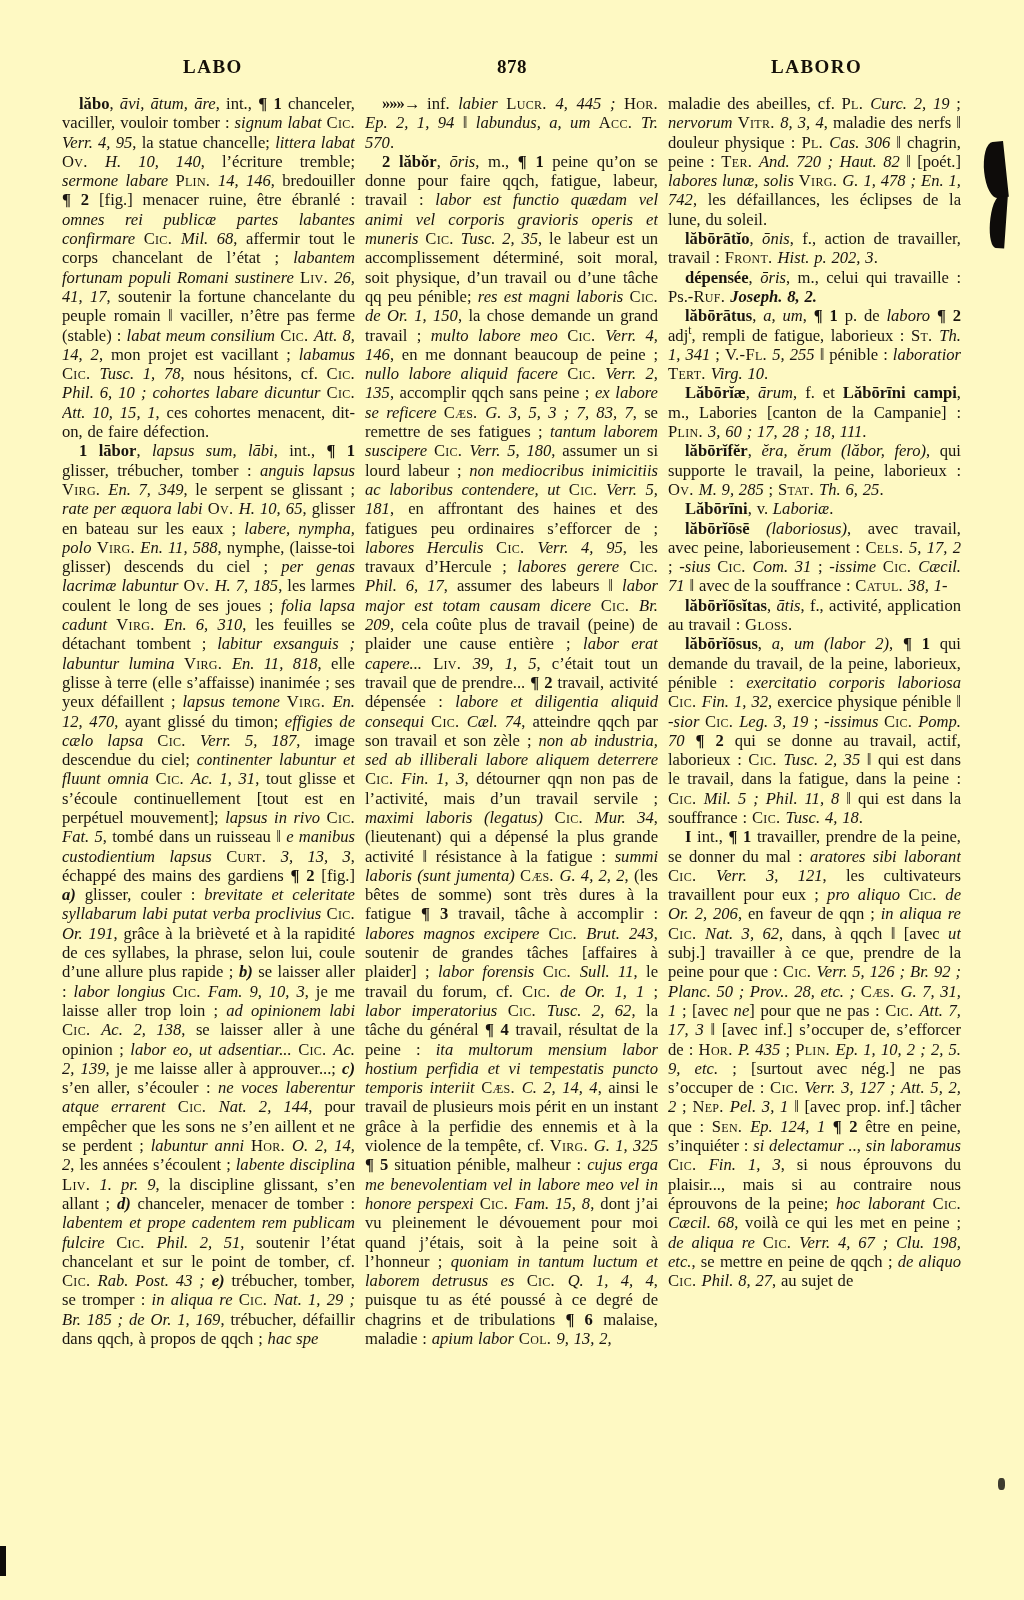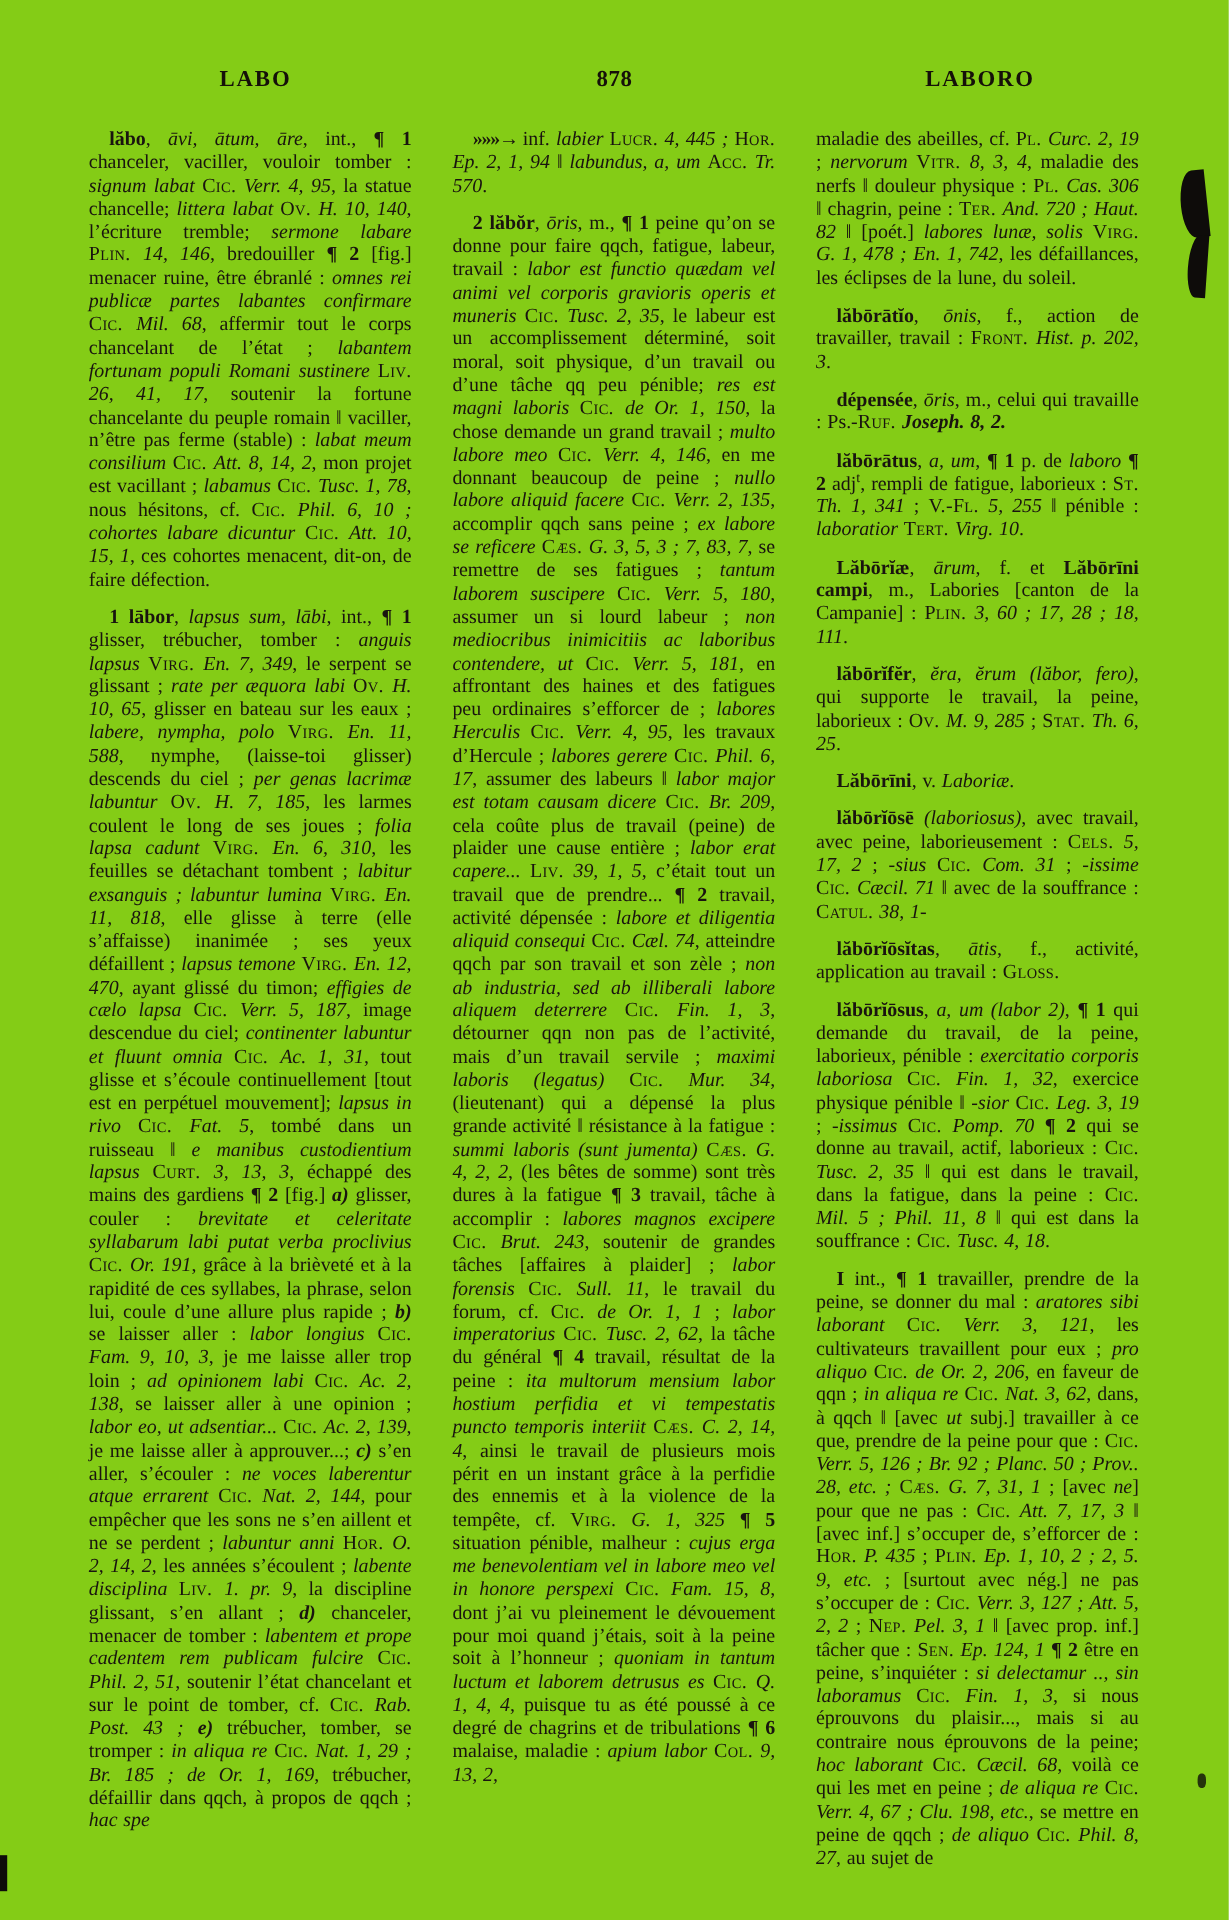--- a/index.html
+++ b/index.html
@@ -1,39 +1,39 @@
 <!DOCTYPE html>
 <html lang="fr"><head>
 <meta charset="utf-8">
 <style>
   html,body{margin:0;padding:0;background:#e8e6e0;}
   .page{
     position:relative;
     width:1024px;height:1600px;
     margin:0 auto;
-    background:#84cc16;
+    background:#fef9c3;
     overflow:hidden;
     font-family:"Liberation Serif","DejaVu Serif",serif;
     color:#19140f;
   }
   
   .header{position:absolute;top:56px;left:0;width:100%;height:24px;}
   .hw{position:absolute;font-weight:bold;font-size:19px;letter-spacing:1.5px;color:#151009;}
   .hw.left{left:183px;}
   .hw.center{left:50%;transform:translateX(-50%);letter-spacing:0.5px;}
   .hw.right{left:771px;}
   
   .columns{
     position:absolute;top:94px;left:62px;
     width:900px;height:1486px;
     display:flex;gap:10px;
   }
   .column{width:293px;height:100%;overflow:hidden;}
   .para{
-    margin:12px;
+    margin:0;
     font-size:16.6px;line-height:19.3px;
     text-align:justify;
     text-indent:17px;
     word-spacing:0.04em;
     hyphens:auto;-webkit-hyphens:auto;
   }
   .para.noindent{text-indent:0;}
   .seg{font-style:normal;}
   .seg.b{font-weight:bold;}
   .seg.i{font-style:italic;}

